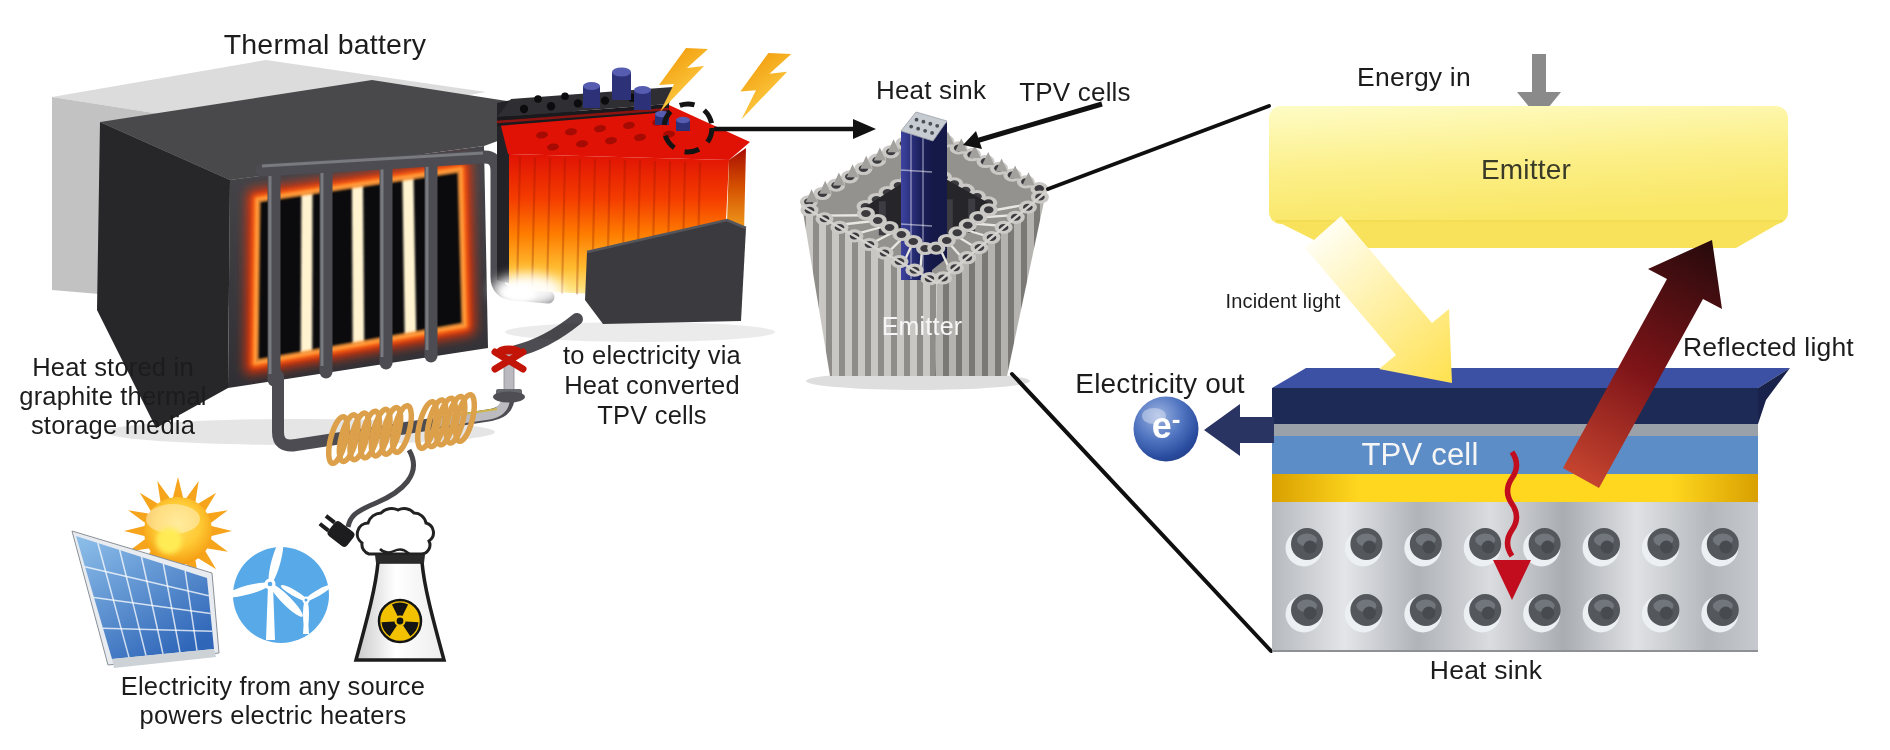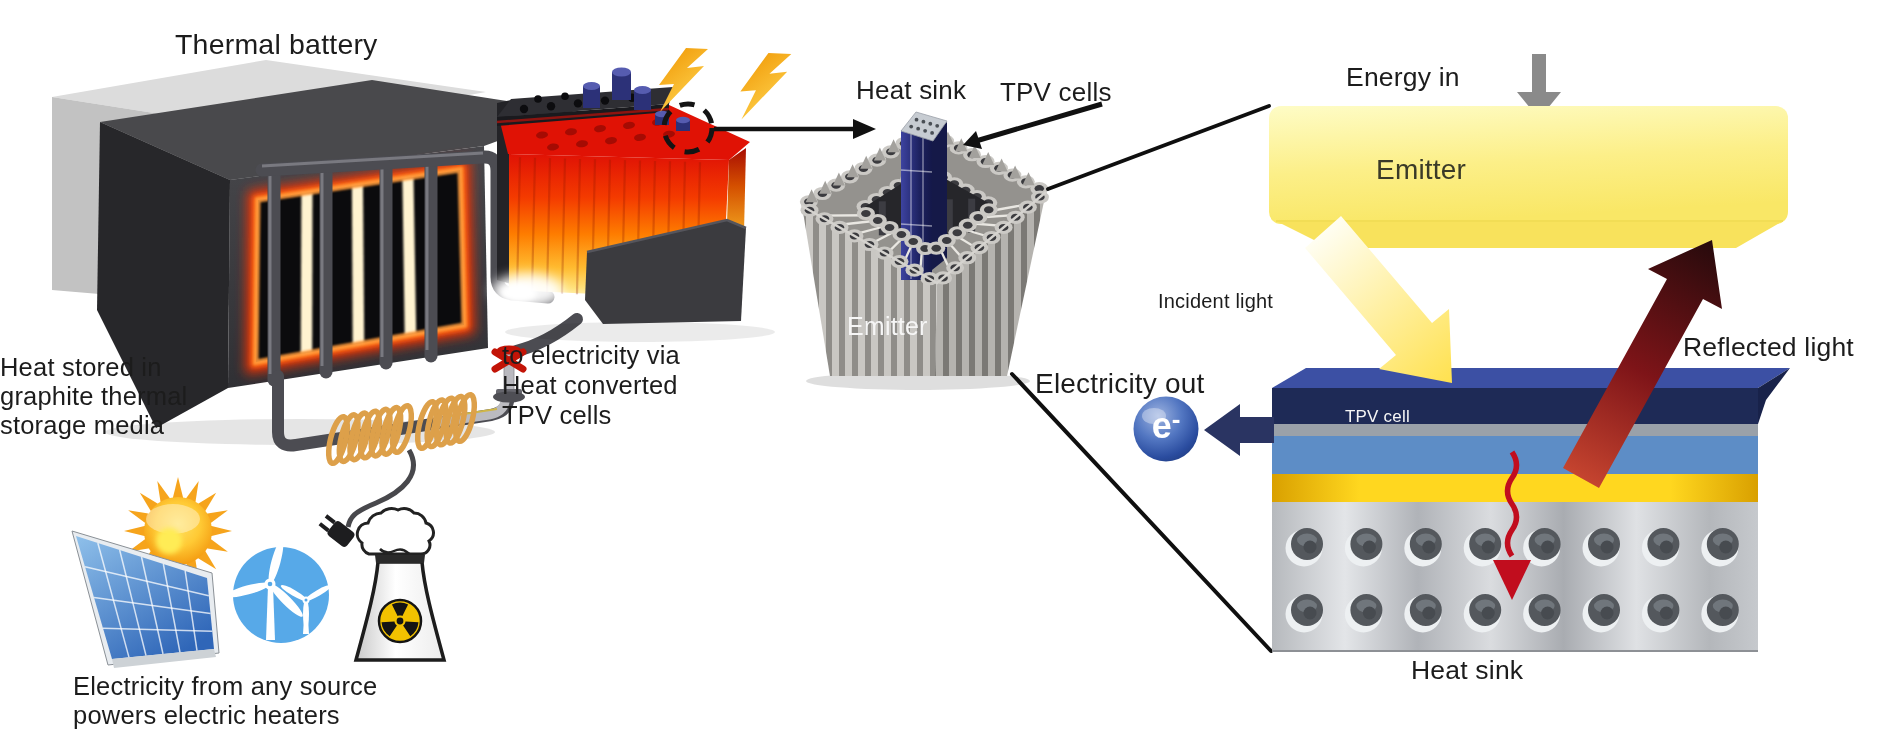--- a/index.html
+++ b/index.html
@@ -1,19 +1,19 @@
 <!DOCTYPE html>
 <html><head>
 <meta charset="utf-8">
 <style>
   html,body{margin:0;padding:0;background:#fff;}
   #stage{position:relative;width:1890px;height:750px;background:#ffffff;overflow:hidden;
          font-family:"Liberation Sans",sans-serif;}
   #art{position:absolute;left:0;top:0;}
-  .lbl{position:absolute;color:#1c1c1c;text-align:left;letter-spacing:.2px;line-height:1.14;}
+  .lbl{position:absolute;color:#1c1c1c;text-align:center;letter-spacing:.2px;line-height:1.14;}
   .lbl div{white-space:nowrap;}
   .w{color:#f6f6f6;}
   .eball{position:absolute;left:1130px;top:404px;width:72px;text-align:center;color:#fff;
          font-size:36px;font-weight:bold;}
   .eball sup{font-size:26px;vertical-align:10px;}
 </style>
 </head>
 <body>
 
 <div id="stage">
@@ -644,21 +644,21 @@
 <div class="lbl" style="left:502px;top:340px;width:300px;font-size:25.5px;line-height:1.18;">
   <div>to electricity via</div>
   <div>Heat converted</div>
   <div>TPV cells</div>
 </div>
 
 <div class="lbl" style="left:856px;top:76px;width:150px;font-size:26px;">Heat sink</div>
 <div class="lbl" style="left:1000px;top:78px;width:150px;font-size:26px;">TPV cells</div>
 <div class="lbl w" style="left:847px;top:312px;width:150px;font-size:25px;">Emitter</div>
 
-<div class="lbl" style="left:1346px;top:62px;width:200px;font-size:26.5px;">Energy in</div>
+<div class="lbl" style="left:1314px;top:62px;width:200px;font-size:26.5px;">Energy in</div>
 <div class="lbl" style="left:1376px;top:154px;width:300px;font-size:28px;color:#3a3a28;">Emitter</div>
 <div class="lbl" style="left:1158px;top:290px;width:250px;font-size:20px;">Incident light</div>
 <div class="lbl" style="left:1683px;top:332px;width:210px;font-size:26.5px;text-align:left;">Reflected light</div>
 <div class="lbl" style="left:1035px;top:368px;width:250px;font-size:28px;">Electricity out</div>
 <div class="eball"><span>e</span><sup>-</sup></div>
-<div class="lbl w" style="left:1345px;top:407px;width:150px;font-size:17px;">TPV cell</div>
+<div class="lbl w" style="left:1345px;top:437px;width:150px;font-size:31px;">TPV cell</div>
 <div class="lbl" style="left:1411px;top:655px;width:150px;font-size:26.5px;">Heat sink</div>
 </div>
 
 </body></html>

